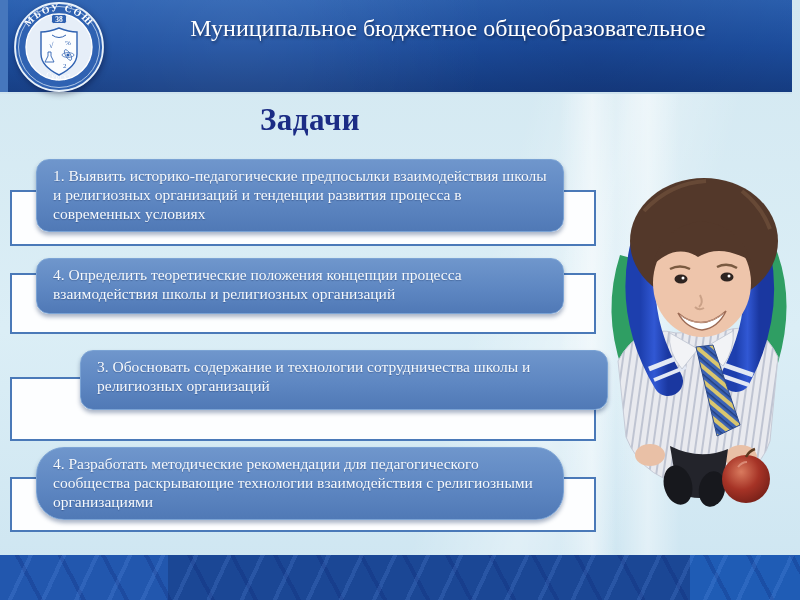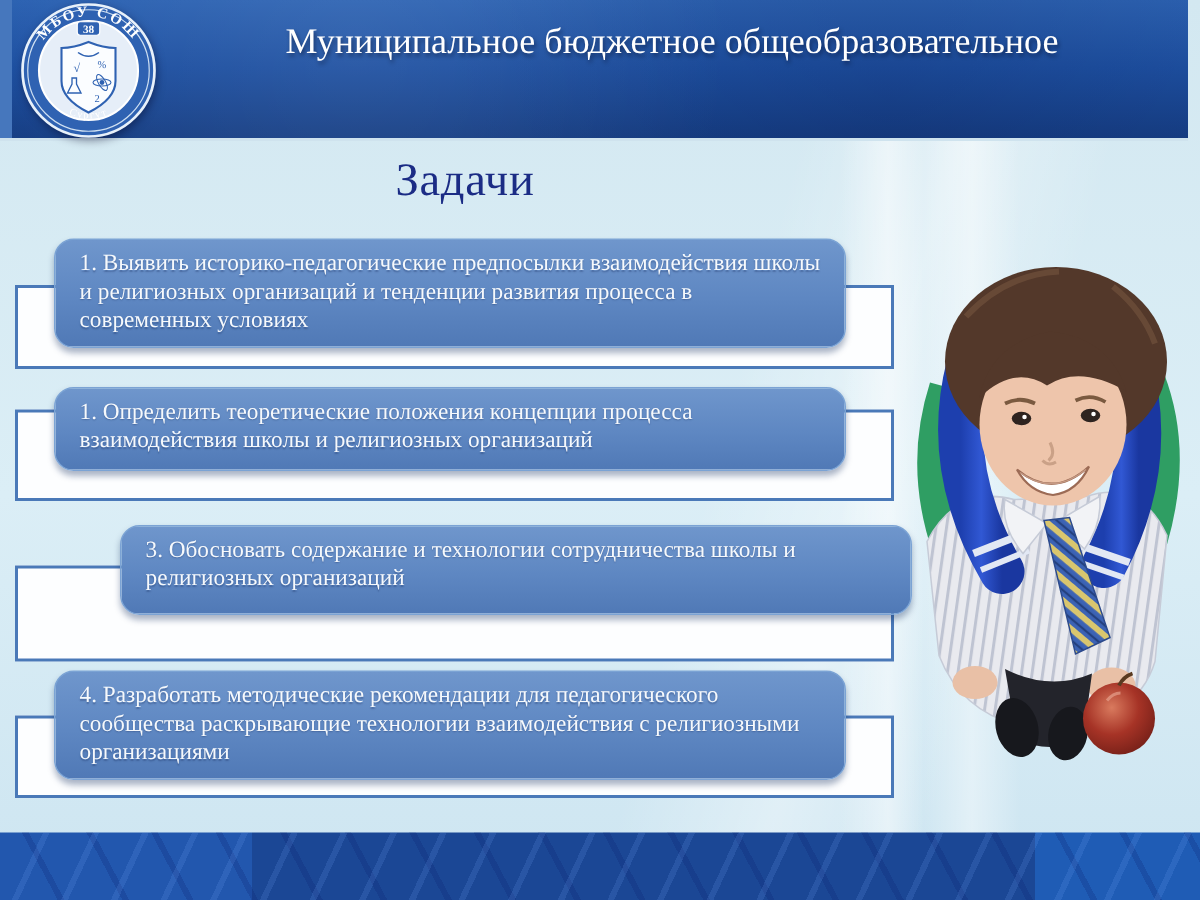--- a/index.html
+++ b/index.html
@@ -26,40 +26,40 @@
   .header-strip{position:absolute;left:0;top:0;width:8px;height:92px;background:#4677bd;}
   .header-title{
     position:absolute;left:112px;right:8px;top:11px;text-align:center;color:#ffffff;
     font-size:24px;line-height:34px;text-shadow:1px 2px 3px rgba(0,0,20,.45);
   }
   
   .logo{position:absolute;left:14px;top:2px;width:90px;height:90px;filter:drop-shadow(1px 2px 3px rgba(0,0,30,.4));}
   
   .section-title{
     position:absolute;top:102px;left:0;width:620px;text-align:center;
-    font-size:31px;font-weight:normal;color:#1b2c85;letter-spacing:.5px;
+    font-size:31px;font-weight:bold;color:#1b2c85;letter-spacing:.5px;
   }
   
   .shadow-rect{
     position:absolute;left:10px;width:586px;box-sizing:border-box;
     background:#fdfeff;border:2px solid #4a79b8;z-index:1;
   }
   .task-box{
     position:absolute;left:36px;width:528px;box-sizing:border-box;z-index:2;
     background:linear-gradient(180deg,#6f96cc 0%,#5e87c2 55%,#5079b6 100%);
     border:1px solid #7ba3d4;border-radius:13px;
     padding:6px 16px 7px 16px;
     color:#f6f9fc;font-size:15.5px;line-height:1.24;
     box-shadow:0 3px 4px rgba(15,40,90,.35);
     text-shadow:0 1px 1px rgba(20,40,90,.35);
   }
   .t1{top:159px;min-height:64px;} .s1{top:190px;height:56px;}
   .t2{top:258px;min-height:56px;} .s2{top:273px;height:61px;}
   .t3{top:350px;min-height:60px;margin-left:44px;} .s3{top:377px;height:64px;}
-  .t4{top:447px;min-height:62px;} .s4{top:477px;height:55px;}
+  .t4{top:447px;min-height:62px;border-radius:28px;} .s4{top:477px;height:55px;}
   
   .footer{
     position:absolute;left:0;bottom:0;width:800px;height:45px;z-index:3;
     background:
       repeating-linear-gradient(115deg,rgba(120,170,255,0) 0 26px,rgba(120,170,255,.15) 26px 30px),
       repeating-linear-gradient(62deg,rgba(10,30,110,0) 0 34px,rgba(10,30,110,.22) 34px 38px),
       linear-gradient(90deg,#2257ae 0 168px,#1b4795 168px 690px,#1f5cb5 690px 100%);
   }
   
   .boy{position:absolute;left:600px;top:163px;width:195px;height:360px;z-index:2;}
@@ -103,21 +103,21 @@
     <path d="M 34,50 l 3,0 l 0,4 l 3,6 l -9,0 l 3,-6 Z" fill="none" stroke="#2f62b2" stroke-width="0.9"></path>
     <text x="49" y="66" font-size="7" fill="#2f62b2" font-family="Liberation Serif,serif">2</text>
   </svg>
 
   <div class="section-title">Задачи</div>
 
   <div class="shadow-rect s1"></div>
   <div class="task-box t1">1. Выявить историко-педагогические предпосылки взаимодействия школы и религиозных организаций  и тенденции развития процесса в современных условиях</div>
 
   <div class="shadow-rect s2"></div>
-  <div class="task-box t2">1. Определить теоретические положения концепции процесса взаимодействия школы и религиозных организаций</div>
+  <div class="task-box t2">4. Определить теоретические положения концепции процесса взаимодействия школы и религиозных организаций</div>
 
   <div class="shadow-rect s3"></div>
   <div class="task-box t3">3. Обосновать содержание и технологии сотрудничества школы и религиозных организаций</div>
 
   <div class="shadow-rect s4"></div>
   <div class="task-box t4">4. Разработать методические рекомендации для педагогического сообщества раскрывающие технологии  взаимодействия с религиозными   организациями</div>
 
   <svg class="boy" viewBox="0 0 195 360">
     <defs>
       <pattern id="shirt" width="7" height="7" patternUnits="userSpaceOnUse" patternTransform="rotate(8)">

